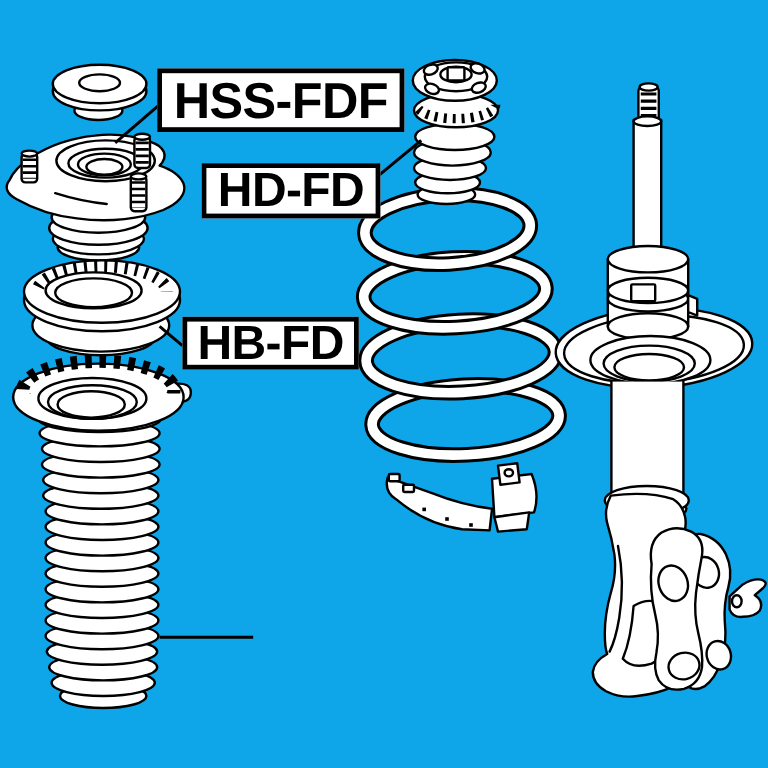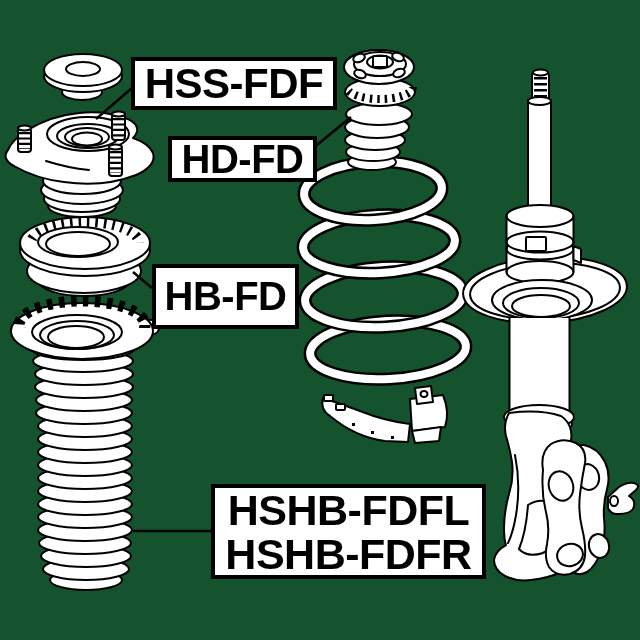--- a/index.html
+++ b/index.html
@@ -1,34 +1,34 @@
 <!DOCTYPE html>
 <html><head>
 <meta charset="utf-8">
 <style>
   html,body { margin:0; padding:0; background:#ffffff; }
   .canvas {
-    position:relative; width:640px; height:640px; background:#14532d;
+    position:relative; width:640px; height:640px; background:#0ea5e9;
     overflow:hidden; font-family:"Liberation Sans", sans-serif;
   }
   svg.diagram { position:absolute; left:0; top:0; }
   .s  { fill:#ffffff; stroke:#000000; stroke-width:2; stroke-linejoin:round; stroke-linecap:round; }
   .nf { fill:none;    stroke:#000000; stroke-width:2; stroke-linejoin:round; stroke-linecap:round; }
   .coil-b { fill:none; stroke:#000000; stroke-width:13; }
   .coil-w { fill:none; stroke:#ffffff; stroke-width:8;  }
   .leader { stroke:#000000; stroke-width:2.5; fill:none; }
   .label-box {
     position:absolute; box-sizing:border-box; border:4px solid #000000;
     background:#ffffff; color:#000000; font-weight:bold;
     display:flex; align-items:center; justify-content:center;
     white-space:nowrap; letter-spacing:-0.5px;
   }
   #box-hss  { left:131px; top:57px;  width:206px; height:53px; font-size:42px; }
   #box-hd   { left:168px; top:136px; width:149px; height:46px; font-size:40px; }
-  #box-hb   { left:152px; top:264px; width:147px; height:65px; font-size:40px; }
+  #box-hb   { left:152px; top:264px; width:147px; height:44px; font-size:40px; }
   #box-hshb { left:211px; top:484px; width:275px; height:95px; font-size:43px;
               flex-direction:column; line-height:44px; }
 </style>
 </head>
 <body>
 
 <div class="canvas">
 
 <svg class="diagram" width="640" height="640" viewBox="0 0 640 640">
   <defs>
@@ -219,18 +219,14 @@
     <line class="leader" x1="211" y1="531" x2="133" y2="531"></line>
   </g>
 </svg>
 
 <div class="label-box" id="box-hss">HSS-FDF</div>
 
 <div class="label-box" id="box-hd">HD-FD</div>
 
 <div class="label-box" id="box-hb">HB-FD</div>
 
-<div class="label-box" id="box-hshb">
-  <div>HSHB-FDFL</div>
-  <div>HSHB-FDFR</div>
+
 </div>
 
-</div>
-
 </body></html>

